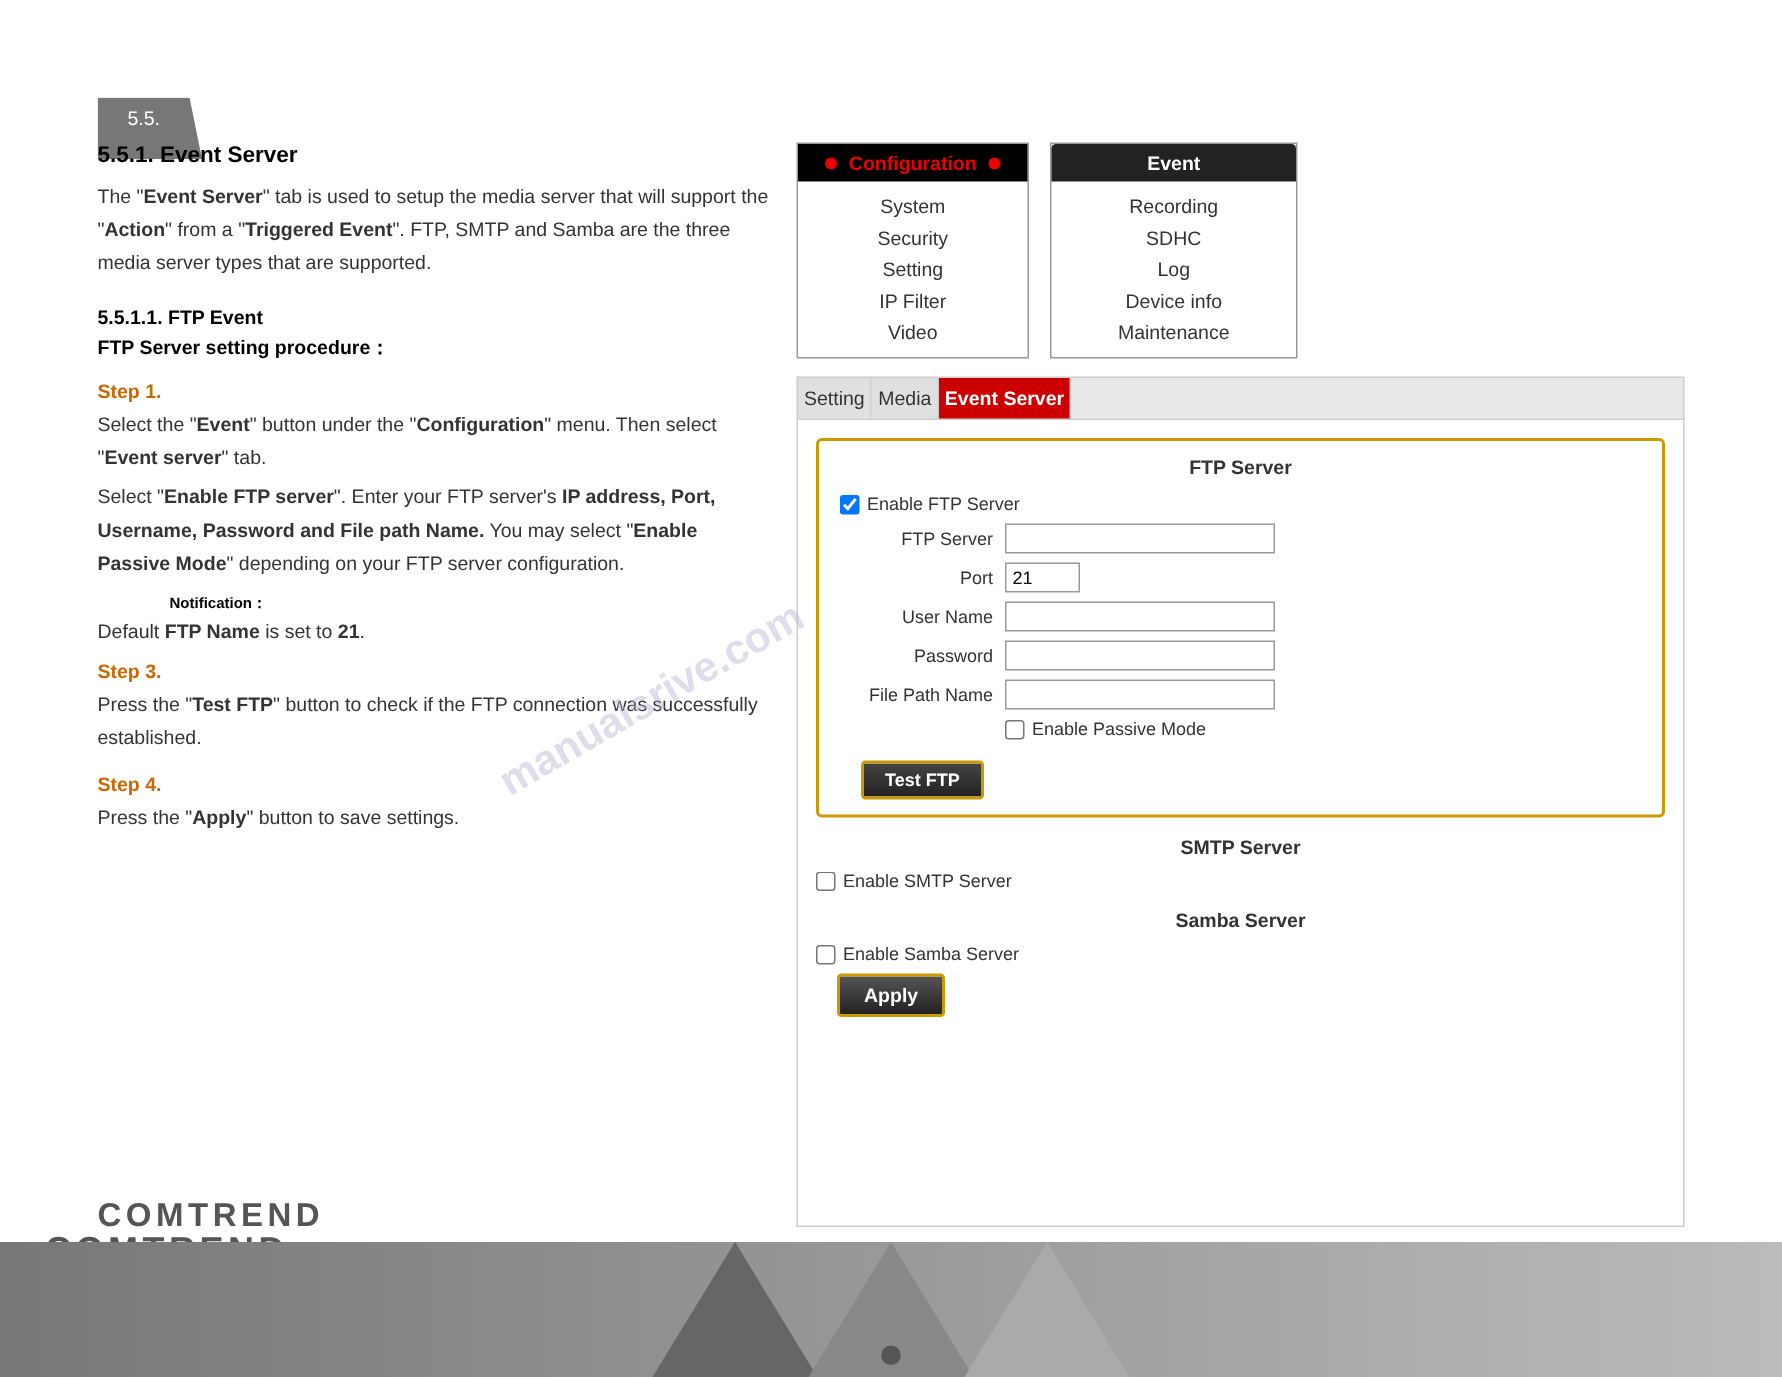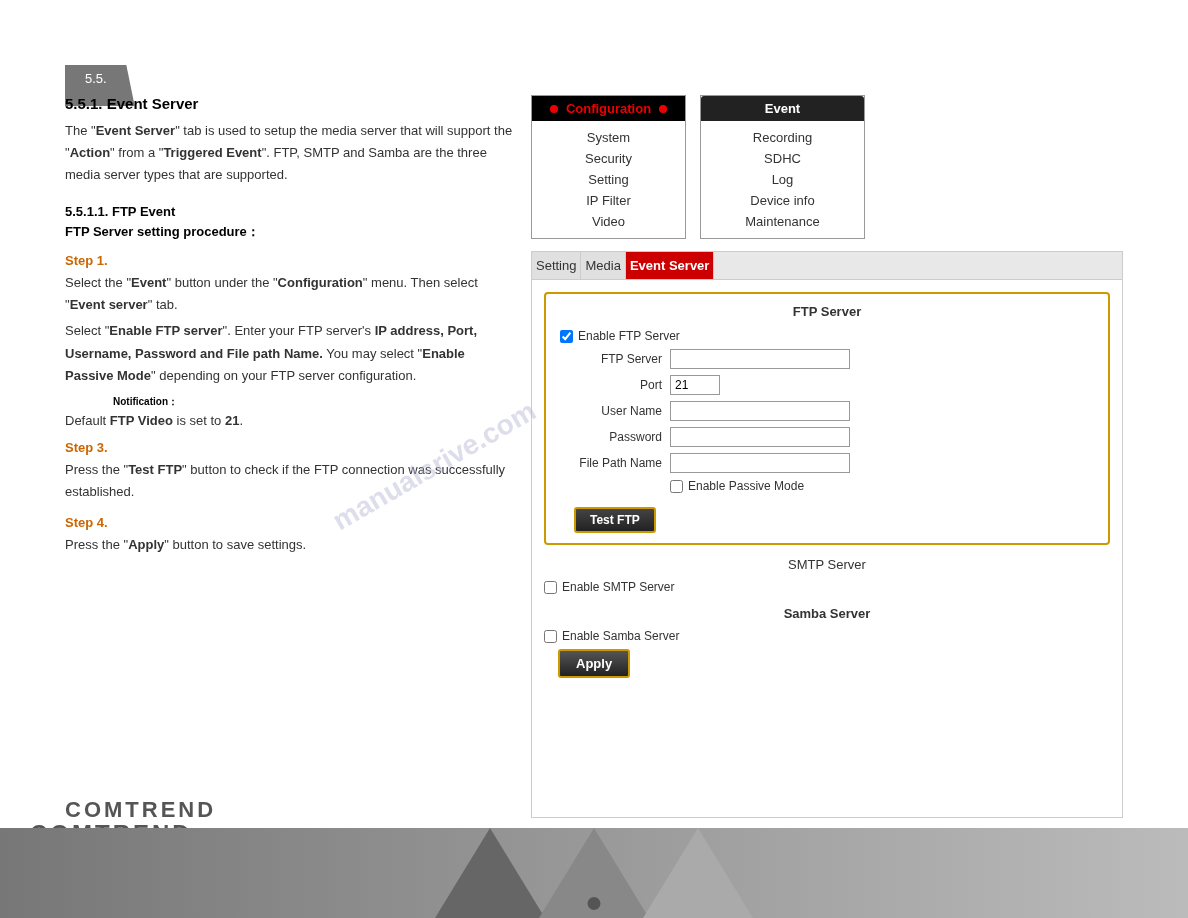--- a/index.html
+++ b/index.html
@@ -264,21 +264,21 @@
     }
 
     
     .smtp-server-section {
       margin-bottom: 12px;
     }
 
     .smtp-server-title {
       text-align: center;
       font-size: 13px;
-      font-weight: normal;
+      font-weight: bold;
       color: #333;
       margin-bottom: 8px;
     }
 
     
     .samba-server-section {
     }
 
     .samba-server-title {
       text-align: center;
@@ -358,21 +358,21 @@
     <p class="step-text">
       Select the "<strong>Event</strong>" button under the "<strong>Configuration</strong>" menu. Then select "<strong>Event server</strong>" tab.
     </p>
 
     <p class="step-text">
       Select "<strong>Enable FTP server</strong>". Enter your FTP server's <strong>IP address, Port, Username, Password and File path Name.</strong> You may select "<strong>Enable Passive Mode</strong>" depending on your FTP server configuration.
     </p>
 
     <div class="notification-label">Notification：</div>
     <p class="notification-text">
-      Default <strong>FTP Video</strong> is set to <strong>21</strong>.
+      Default <strong>FTP Name</strong> is set to <strong>21</strong>.
     </p>
 
     <div class="step-label">Step 3.</div>
     <p class="step-text">
       Press the "<strong>Test FTP</strong>" button to check if the FTP connection was successfully established.
     </p>
 
     <div class="step-label">Step 4.</div>
     <p class="step-text">
       Press the "<strong>Apply</strong>" button to save settings.

